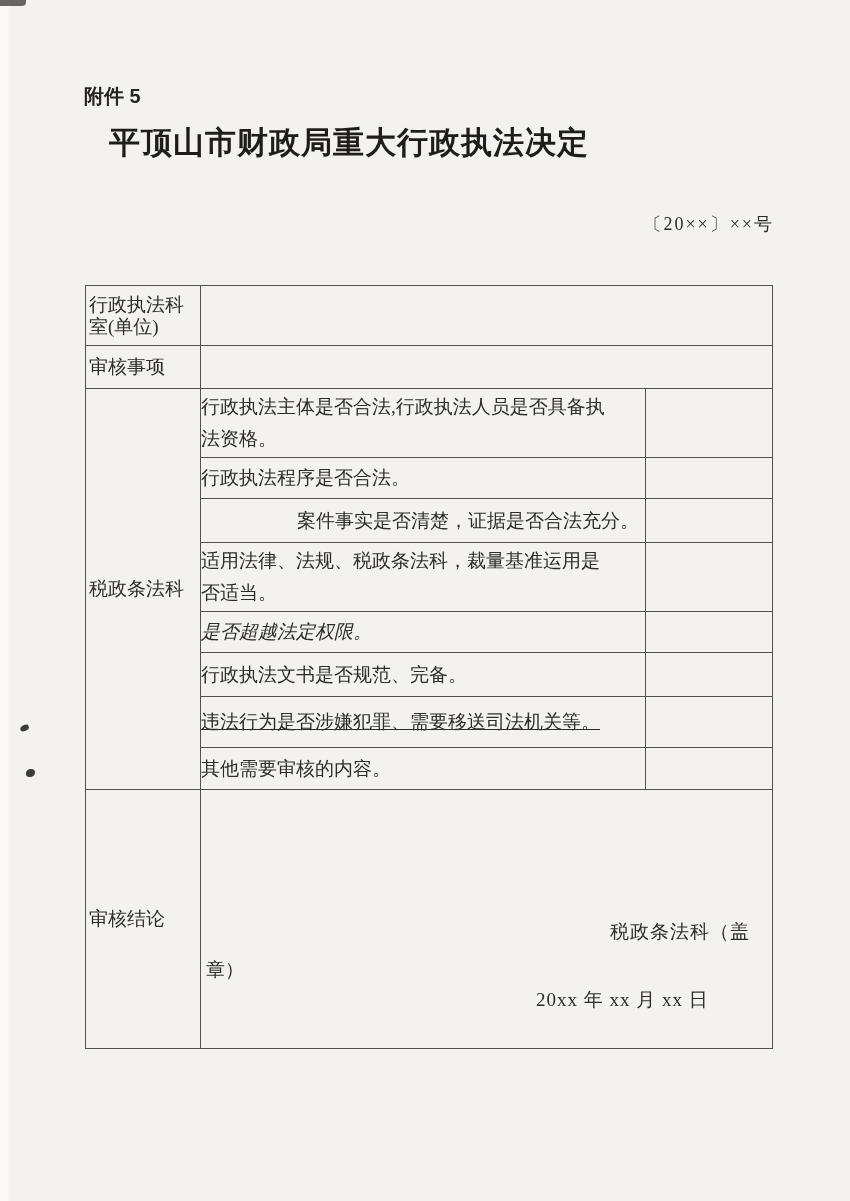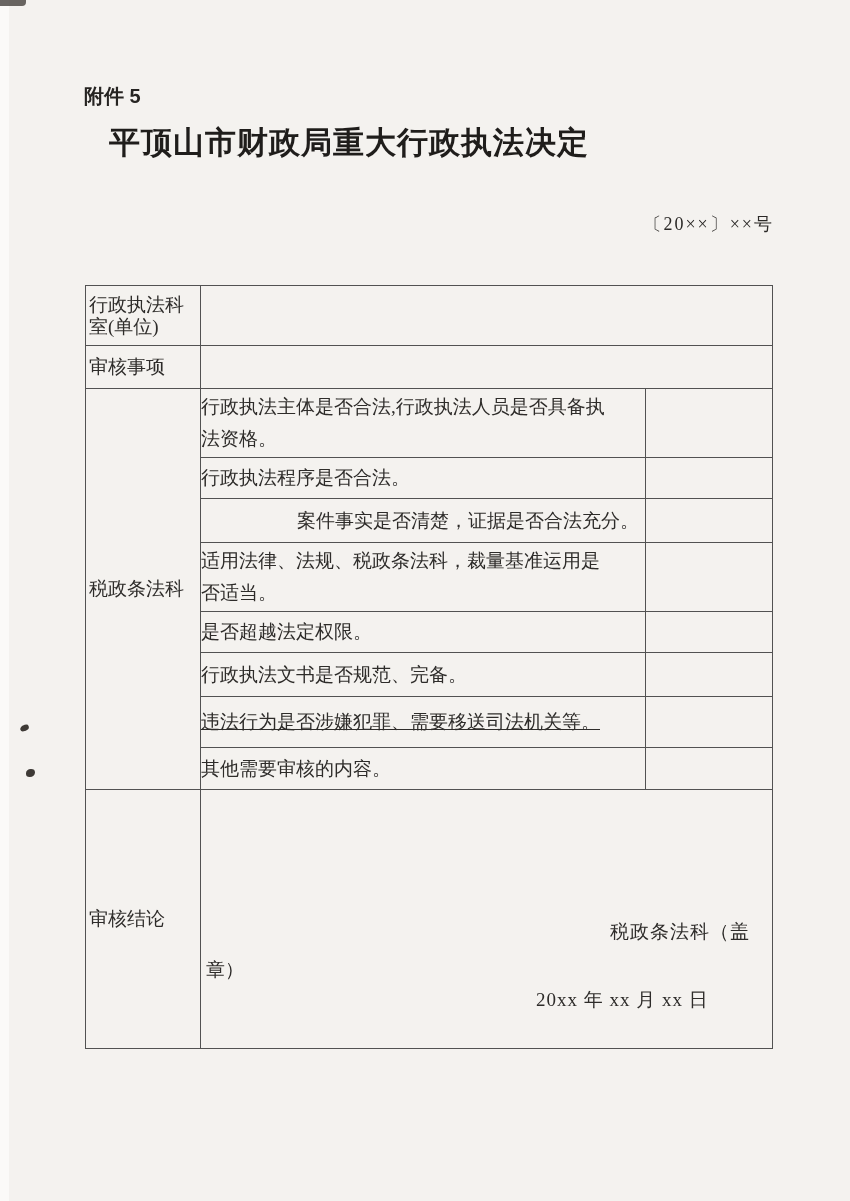--- a/index.html
+++ b/index.html
@@ -56,21 +56,21 @@
     padding:2px 6px 2px 0;
     line-height:32px;
     white-space:pre-wrap;
   }
   tr.r-a{height:60px;}
   tr.r-b{height:43px;}
   tr.r-c1{height:64px;}
   tr.r-c2{height:41px;}
   tr.r-c3{height:44px;text-align:right;}
   tr.r-c4{height:65px;}
-  tr.r-c5{height:41px;}
+  tr.r-c5{height:41px;font-style:italic;}
   tr.r-c6{height:44px;}
   tr.r-c7{height:51px;text-decoration:underline;}
   tr.r-c8{height:42px;}
   tr.r-d{height:259px;}
   td.concl{position:relative;padding-left:23px;}
   .sg1{position:absolute;top:129px;right:22px;font-size:19px;letter-spacing:1px;}
   .sg2{position:absolute;top:167px;left:5px;font-size:19px;}
   .cdate{position:absolute;top:197px;left:335px;font-size:19px;letter-spacing:1px;}
 </style>
 </head>

